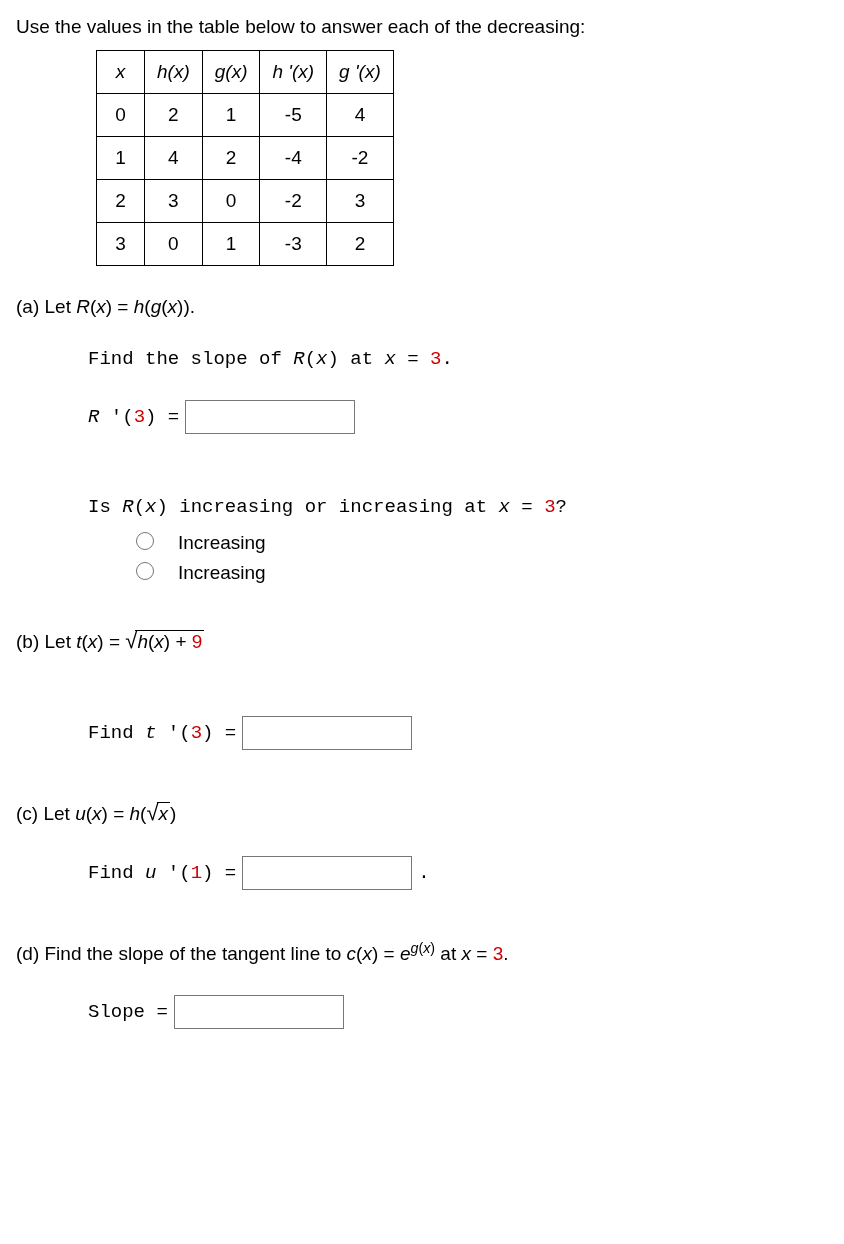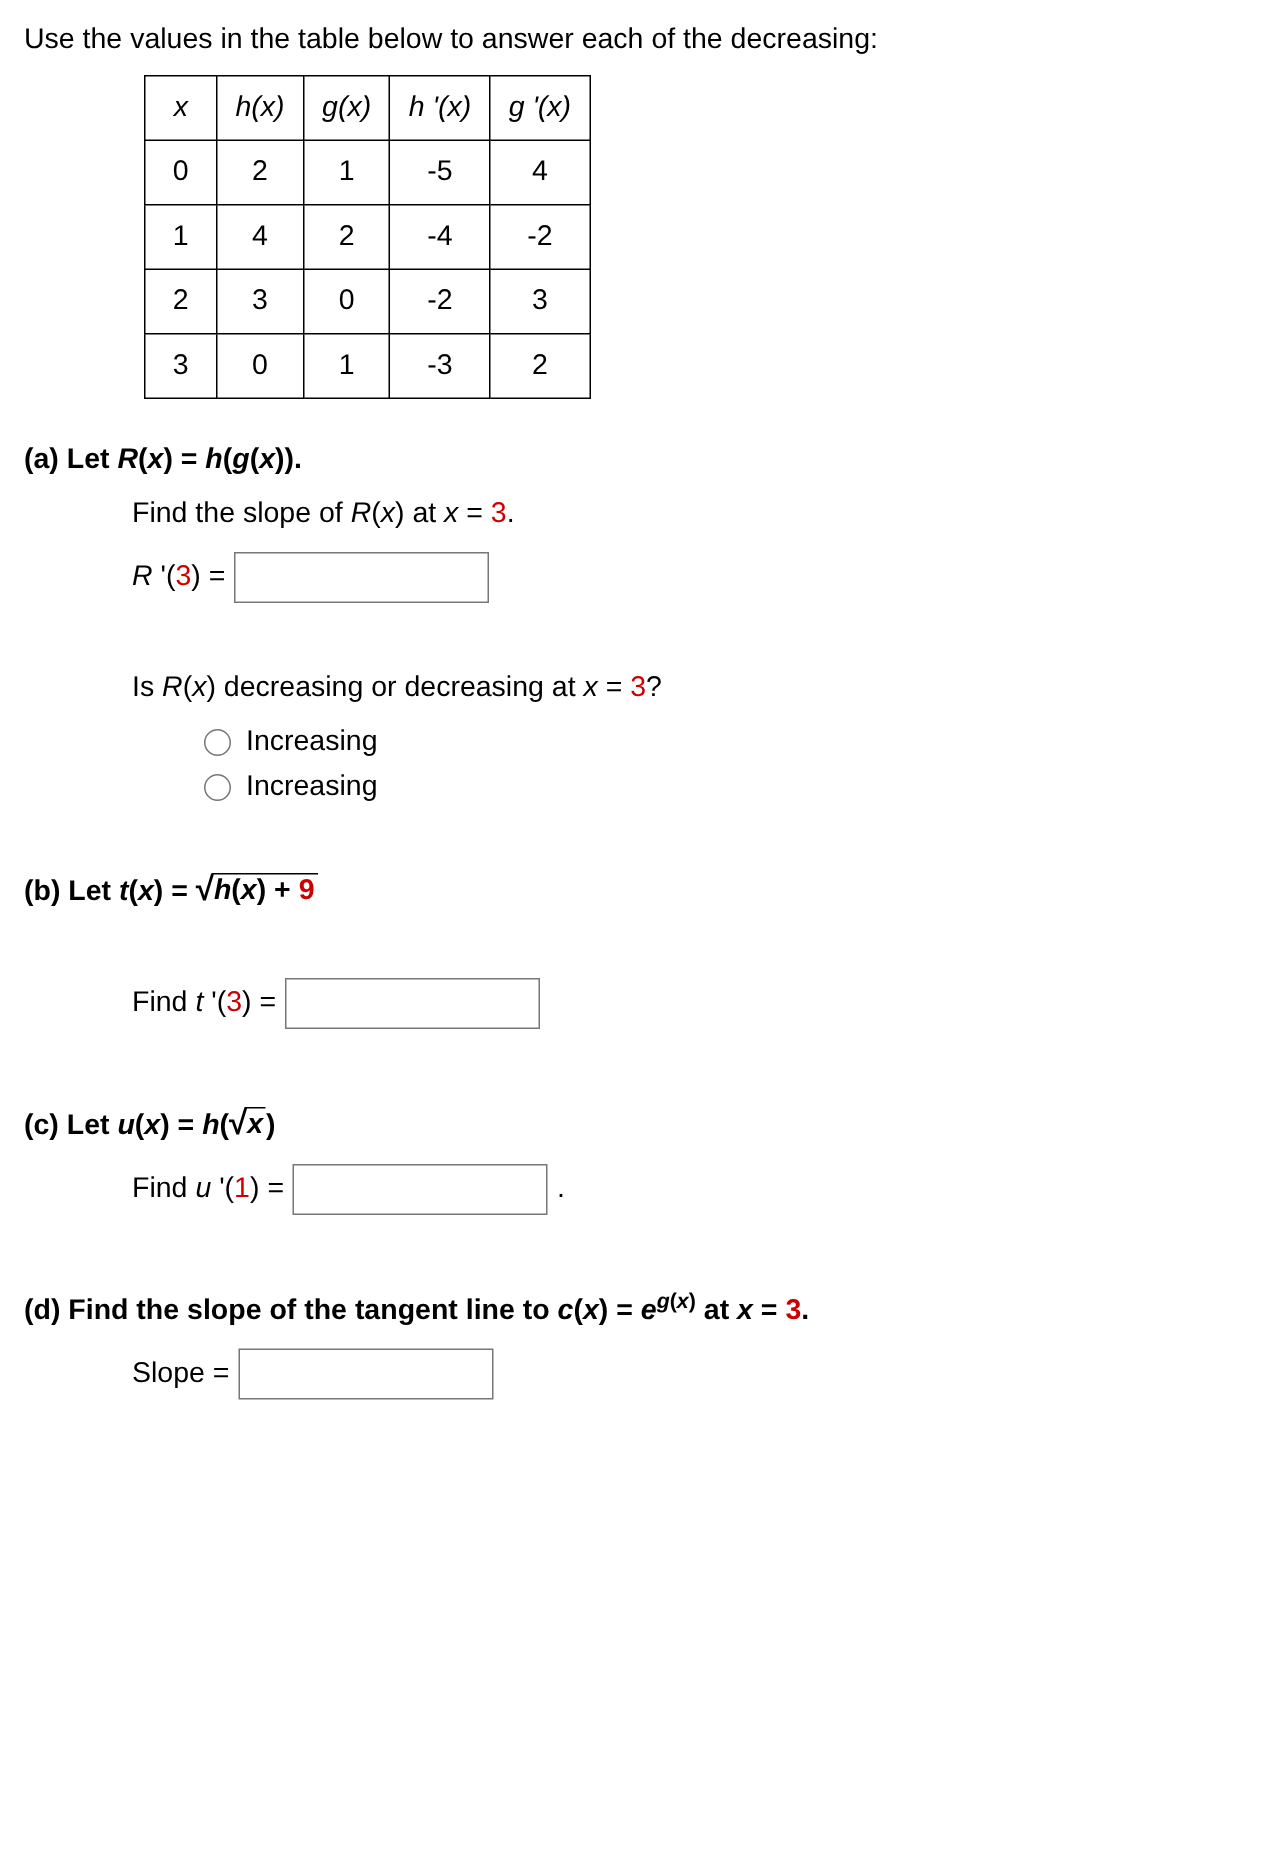--- a/index.html
+++ b/index.html
@@ -29,47 +29,47 @@
     table td, table th {
       border: 1.5px solid #000;
       padding: 10px 12px;
       text-align: center;
       font-weight: normal;
       min-width: 48px;
     }
     .part {
       margin-top: 18px;
       margin-bottom: 14px;
-      font-weight: bold;
     }
     .indent1 {
       margin-left: 72px;
     }
     .indent2 {
       margin-left: 120px;
     }
     .line {
-      margin-top: 14px;
+      margin-top: 30px;
       margin-bottom: 14px;
       display: flex;
       align-items: center;
       gap: 6px;
+      font-family: Liberation Mono, monospace;
     }
     .answer-box {
       display: inline-block;
       border: 1px solid #777;
       width: 170px;
       height: 34px;
       vertical-align: middle;
       background: #fff;
     }
     .radio-row {
       display: flex;
-      align-items: center;
-      gap: 10px;
+      align-items: flex-start;
+      gap: 24px;
       margin-top: 8px;
       margin-bottom: 8px;
     }
     input[type="radio"] {
       width: 18px;
       height: 18px;
       accent-color: #777;
     }
     .vgap {
       height: 18px;
@@ -155,21 +155,21 @@
   <span>
     <span class="italic">R </span><span>'(</span><span class="rednum">3</span><span>) = </span>
   </span>
   <span class="answer-box"></span>
 </div>
 
 <div class="vgap"></div>
 
 <div class="indent1 line">
   <span>
-    <span>Is </span><span class="italic">R</span><span>(</span><span class="italic">x</span><span>) decreasing or decreasing at </span><span class="italic">x</span><span> = </span><span class="rednum">3</span><span>?</span>
+    <span>Is </span><span class="italic">R</span><span>(</span><span class="italic">x</span><span>) increasing or increasing at </span><span class="italic">x</span><span> = </span><span class="rednum">3</span><span>?</span>
   </span>
 </div>
 
 <div class="indent2 radio-row">
   <input type="radio" name="incdec" style="">
   <span>Increasing</span>
 </div>
 <div class="indent2 radio-row">
   <input type="radio" name="incdec" style="">
   <span>Increasing</span>

